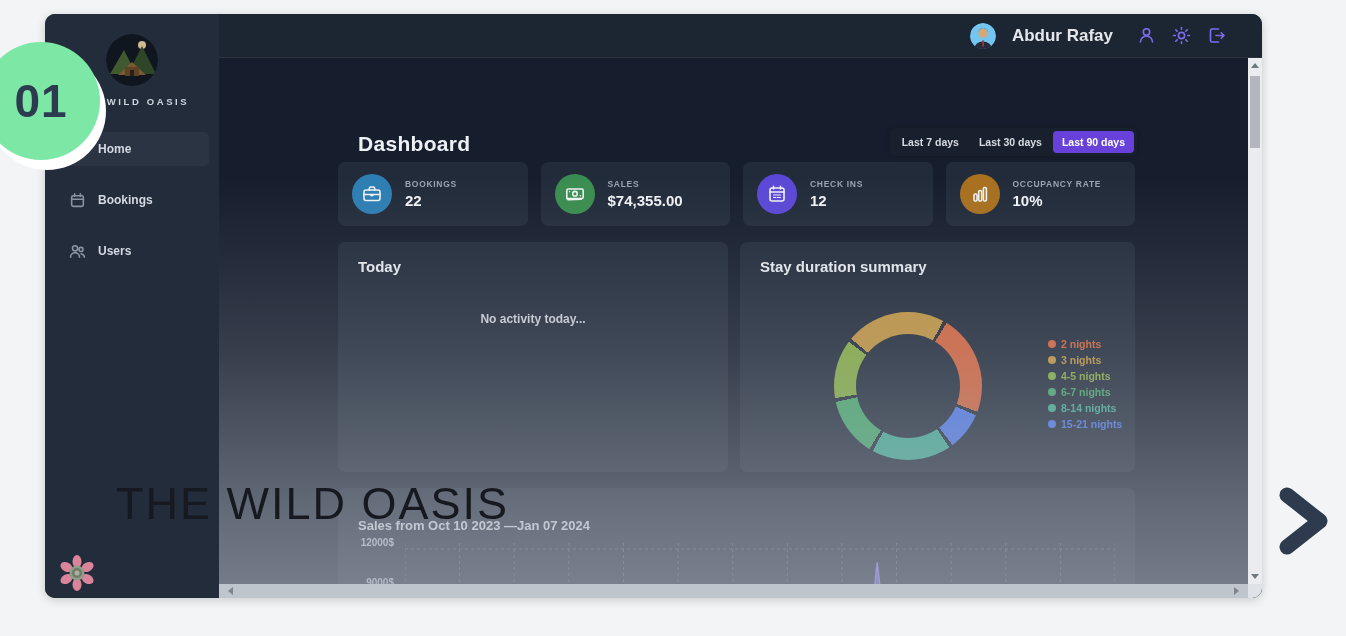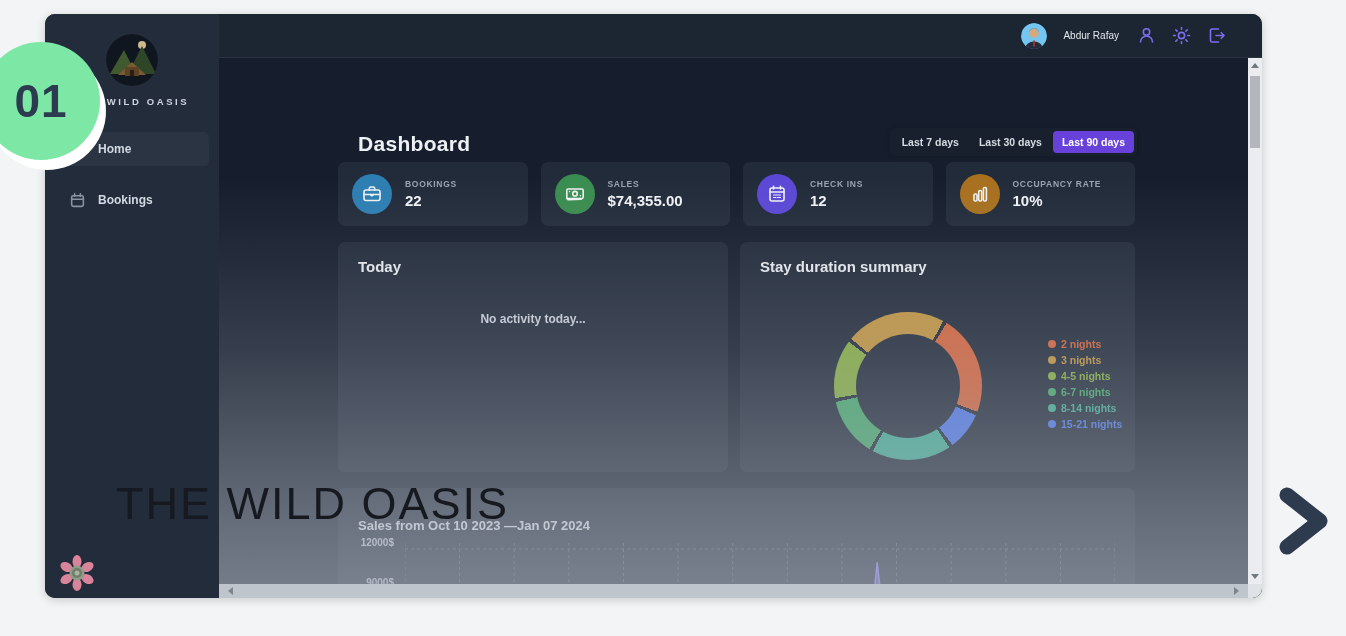--- a/index.html
+++ b/index.html
@@ -24,21 +24,21 @@
     color:#d3d9e2;font-size:12px;font-weight:700;cursor:pointer;}
   .nav-item .nicon{width:17px;height:17px;color:#8a93a3;display:flex;}
   .nav-item.active{background:#2b3443;}
   .nav-item.active .nicon{color:#7b6ef6;}
   .nav-item svg{width:17px;height:17px;stroke:currentColor;fill:none;stroke-width:1.5;stroke-linecap:round;stroke-linejoin:round;}
 
   .tophdr{position:absolute;left:174px;top:0;width:1043px;height:44px;background:#1c2532;
     border-bottom:1px solid rgba(255,255,255,.07);display:flex;align-items:center;justify-content:flex-end;
     gap:16px;padding-right:36px;box-sizing:border-box;}
   .avatar{width:26px;height:26px;border-radius:50%;overflow:hidden;flex:none;}
-  .uname{color:#e5e7eb;font-size:10px;font-weight:400;margin-right:2px;}
+  .uname{color:#e5e7eb;font-size:17px;font-weight:700;margin-right:8px;}
   .hicon{width:19px;height:19px;color:#7c6cf0;cursor:pointer;display:flex;}
   .hicon svg{width:19px;height:19px;stroke:currentColor;fill:none;stroke-width:1.6;stroke-linecap:round;stroke-linejoin:round;}
 
   .main{position:absolute;left:174px;top:44px;width:1043px;height:540px;background:#161e2d;}
   .page-title{position:absolute;left:139px;top:60px;color:#eef1f4;font-size:21px;font-weight:800;letter-spacing:.3px;}
   .filterbox{position:absolute;right:125px;top:70px;background:#18202e;border-radius:6px;padding:3px;
     display:flex;gap:2px;box-shadow:0 0 4px rgba(0,0,0,.25);}
   .filter-btn{border:none;background:transparent;color:#d7dbe2;font-size:10.5px;font-weight:700;
     padding:5px 9px;border-radius:4px;cursor:pointer;font-family:inherit;}
   .filter-btn.active{background:#6741d9;color:#fff;}
@@ -131,20 +131,31 @@
       </div>
       <div class="nav-item">
         <span class="nicon">
           <svg viewBox="0 0 16 16">
               <rect x="2.5" y="3.5" width="11" height="10" rx="1.5"></rect>
               <path d="M2.5 6.8 H13.5"></path>
               <path d="M5.3 1.8 V4 M10.7 1.8 V4"></path>
             </svg>
         </span>
         <span>Bookings</span>
+      </div>
+      <div class="nav-item">
+        <span class="nicon">
+          <svg viewBox="0 0 16 16">
+              <circle cx="5.7" cy="5" r="2.4"></circle>
+              <path d="M1.5 13.3 a4.2 4.2 0 0 1 8.4 0"></path>
+              <circle cx="11.3" cy="6" r="1.9"></circle>
+              <path d="M11.5 10.2 a3.4 3.4 0 0 1 3 3.1"></path>
+            </svg>
+        </span>
+        <span>Users</span>
       </div>
     </nav>
   </aside>
 
   <header class="tophdr">
     <span class="avatar">
       <svg viewBox="0 0 26 26" width="26" height="26">
         <circle cx="13" cy="13" r="13" fill="#74c5ef"></circle>
         <path d="M4 26 a9 7.5 0 0 1 18 0 Z" fill="#232a3b"></path>
         <circle cx="13" cy="10.2" r="4.6" fill="#d7a87b"></circle>

